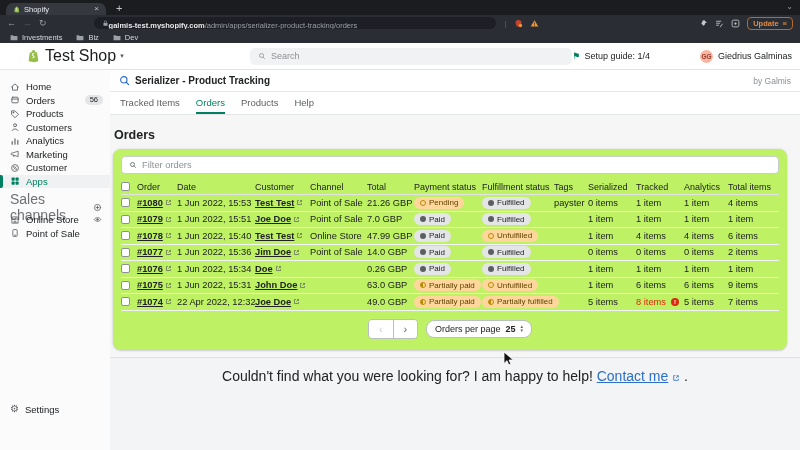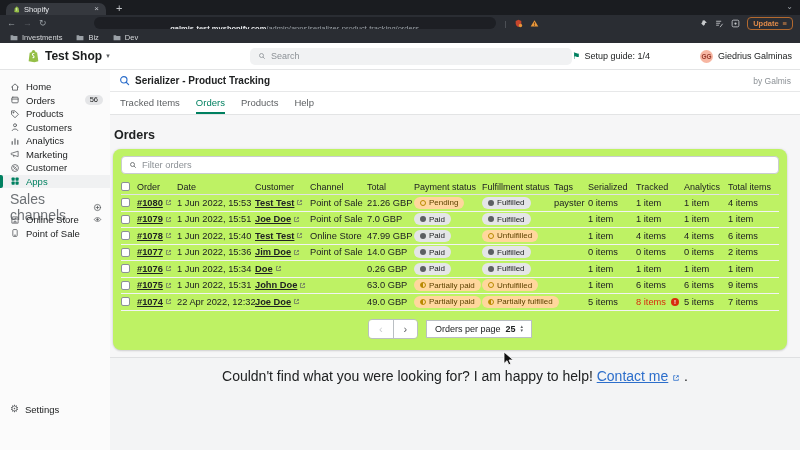--- a/index.html
+++ b/index.html
@@ -10,32 +10,32 @@
   
   .chrome { position:absolute; top:0; left:0; right:0; height:43px; }
   .tabstrip { height:15px; background:#1a1c20; display:flex; align-items:flex-end; padding:0 6px; position:relative; }
   .tab { height:12px; width:100px; background:#35383e; border-radius:7px 7px 0 0; display:flex; align-items:center; gap:4px; padding:0 7px; color:#e8eaed; font-size:7.5px; }
   .tab-close { margin-left:auto; color:#c3c6ca; font-size:8px; line-height:8px; }
   .newtab { color:#c3c6ca; font-size:11px; margin:0 0 1px 10px; }
   .strip-chevron { position:absolute; right:7px; top:2px; color:#9aa0a6; font-size:8px; }
   .toolbar { height:16px; background:#2a2d33; display:flex; align-items:center; padding:0 7px; gap:7px; }
   .navicon { color:#9aa0a6; font-size:9px; line-height:9px; }
   .navicon.dim { color:#565a60; }
-  .urlbar { width:402px; margin-left:40px; height:12px; background:#1d1f24; border-radius:7px; display:flex; align-items:center; padding:0 8px; overflow:hidden; white-space:nowrap;flex-direction:column; }
+  .urlbar { width:402px; margin-left:40px; height:12px; background:#1d1f24; border-radius:7px; display:flex; align-items:center; padding:0 8px; overflow:hidden; white-space:nowrap; }
   .domain { color:#e8eaed; font-size:7.5px; font-weight:bold; }
   .path { color:#9aa0a6; font-size:7.5px; }
   .ext-sep { color:#5f6368; font-size:8px; margin-left:2px; }
   .tb-spacer { flex:1; }
   .update-btn { border:1px solid #b4692e; color:#e08b4a; border-radius:4px; font-size:7.5px; font-weight:bold; padding:1px 5px; display:flex; gap:4px; align-items:center; background:transparent; }
   .bookmarksbar { height:12px; background:#2a2d33; display:flex; align-items:center; gap:14px; padding:0 10px; font-size:7.5px; color:#d5d7da; }
   .bm { display:flex; align-items:center; gap:4px; }
 
   
   .admin-header { position:absolute; top:43px; left:0; right:0; height:27px; background:#fff; border-bottom:1px solid #e3e4e5; display:flex; align-items:center; padding-left:26px; }
-  .store-name { font-size:12px; font-weight:bold; color:#1a1c1d; margin-left:5px; }
+  .store-name { font-size:16px; font-weight:normal; color:#1a1c1d; margin-left:5px; }
   .hdr-caret { font-size:7px; color:#5c5f62; margin-left:4px; }
   .admin-search { position:absolute; left:250px; width:322px; height:17px; background:#f1f2f3; border-radius:5px; display:flex; align-items:center; gap:5px; padding:0 8px; color:#8c9196; font-size:9px; }
   .setup-guide { position:absolute; right:150px; display:flex; align-items:center; gap:4px; font-size:9px; color:#202223; }
   .flag-ic { color:#008060; font-size:9px; }
   .user-chip { position:absolute; right:8px; display:flex; align-items:center; gap:5px; }
   .avatar { width:13px; height:13px; border-radius:50%; background:#f7b6a2; color:#97392b; font-size:6.5px; font-weight:bold; display:flex; align-items:center; justify-content:center; }
   .user-name { font-size:9px; }
 
   
   .sidebar { position:absolute; top:70px; left:0; width:110px; bottom:0; background:#fbfbfb; }
@@ -81,21 +81,21 @@
   .dot-open { border:1.5px solid #b98900; background:transparent; }
   .dot-half { border:1px solid #b98900; background:linear-gradient(90deg,#b98900 50%,transparent 50%); }
   .alert-badge { display:none; width:8px; height:8px; border-radius:50%; background:#d72c0d; color:#fff; font-size:6px; font-weight:bold; align-items:center; justify-content:center; margin-left:3px; }
   .tracked-alert .val { color:#d72c0d; }
   .tracked-alert .alert-badge { display:inline-flex; }
   .pagination { display:flex; justify-content:center; align-items:center; gap:8px; padding:8px 0 6px; }
   .pg-group { display:inline-flex; border:1px solid #babfc3; border-radius:4px; overflow:hidden; }
   .pg-btn { width:24px; height:18px; display:flex; align-items:center; justify-content:center; background:#fff; font-size:11px; color:#5c5f62; }
   .pg-btn + .pg-btn { border-left:1px solid #babfc3; }
   .pg-btn.disabled { color:#c9cccf; }
-  .per-page { display:inline-flex; align-items:center; gap:5px; border:1px solid #babfc3; border-radius:0; height:18px; padding:0 8px; background:#fff; font-size:9px; color:#202223; }
+  .per-page { display:inline-flex; align-items:center; gap:5px; border:1px solid #babfc3; border-radius:8px; height:18px; padding:0 8px; background:#fff; font-size:9px; color:#202223; }
   .select-caret { display:flex; flex-direction:column; line-height:3.5px; font-size:5px; color:#5c5f62; }
   .help-footer { margin:7px -13px 0 -3px; flex:1; border-top:1px solid #dfe0e2; background:#f3f4f5; text-align:center; padding-top:10px; font-size:14px; color:#202223; }
   .contact-link { color:#2c6ecb; text-decoration:underline; }
   .cursor { position:absolute; left:503px; top:351px; z-index:99; }
 </style>
 </head>
 <body>
 
 <div class="chrome">
   <div class="tabstrip">

